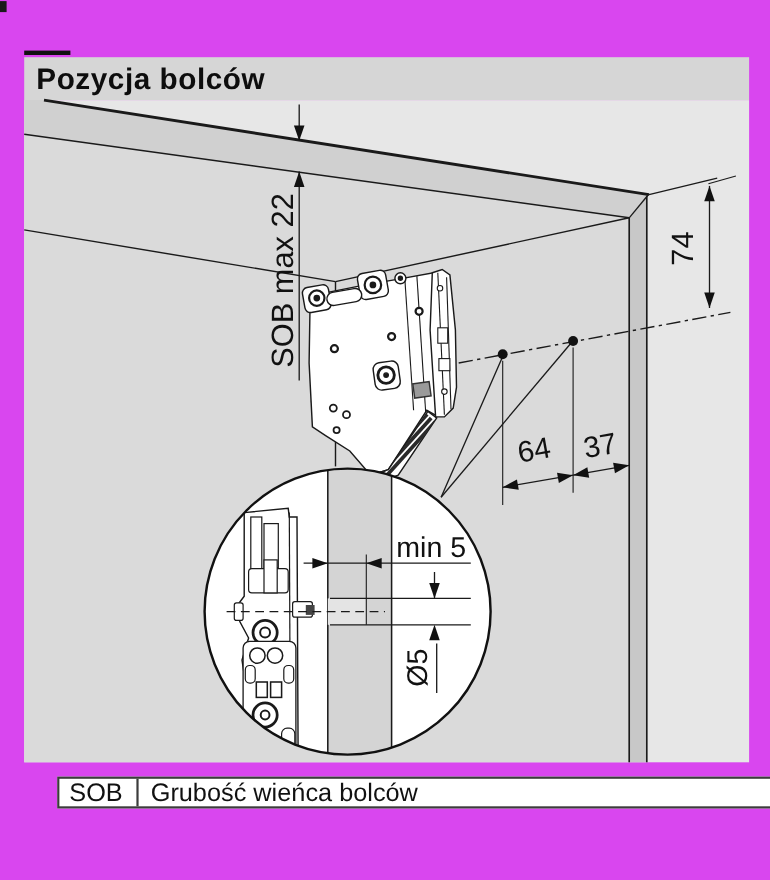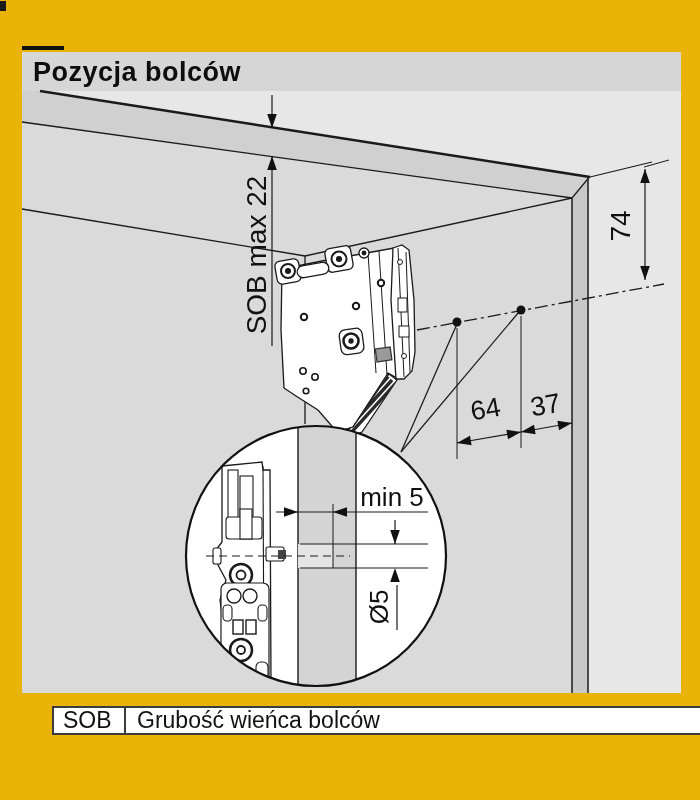--- a/index.html
+++ b/index.html
@@ -1,16 +1,16 @@
 <!DOCTYPE html>
 <html><head>
 <meta charset="utf-8">
 <style>
   html,body{margin:0;padding:0;background:#fff;}
-  #page{position:relative;width:700px;height:800px;background:#eab308;overflow:hidden;
+  #page{position:relative;width:700px;height:800px;background:#d946ef;overflow:hidden;
         font-family:"Liberation Sans",sans-serif;}
   #page svg{position:absolute;left:0;top:0;}
   .titlebar{position:absolute;left:22px;top:52px;width:659px;height:39px;
             background:#d6d6d6;}
   .titlebar h1{margin:0;padding:0 0 0 11px;font-size:27px;line-height:40px;
                font-weight:bold;color:#0d0d0d;letter-spacing:0.5px;}
   .accentbar{position:absolute;left:22px;top:46px;width:42px;height:4px;background:#111;}
   .cornermark{position:absolute;left:0;top:1px;width:6px;height:10px;background:#1a1a1a;}
   .legend{position:absolute;left:22px;top:706px;width:660px;height:29px;
           box-sizing:border-box;border:2px solid #3c3c3c;display:flex;

